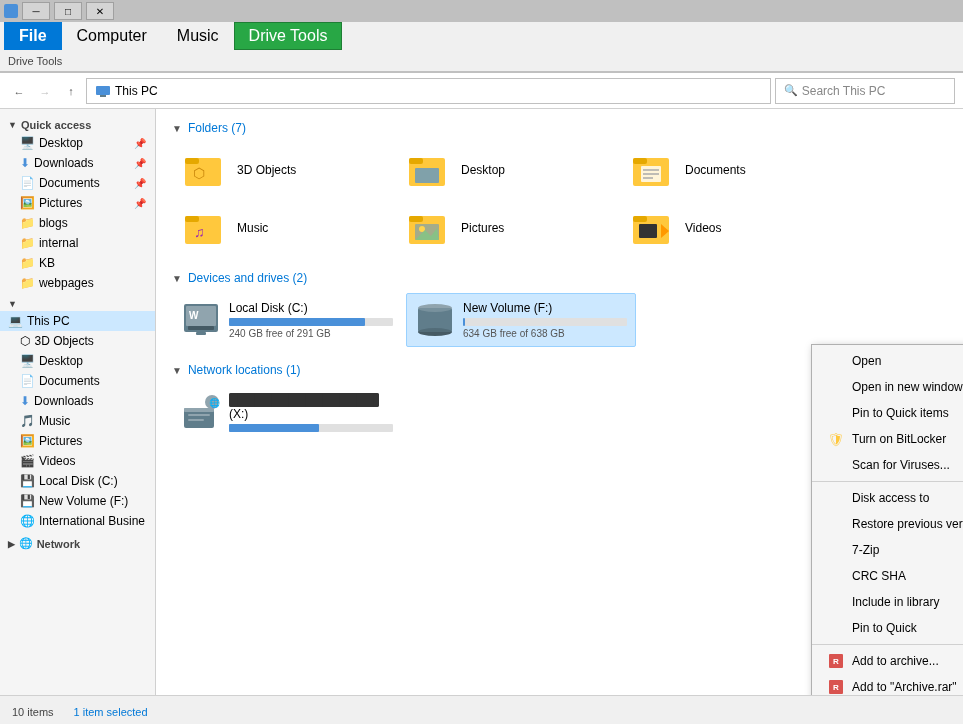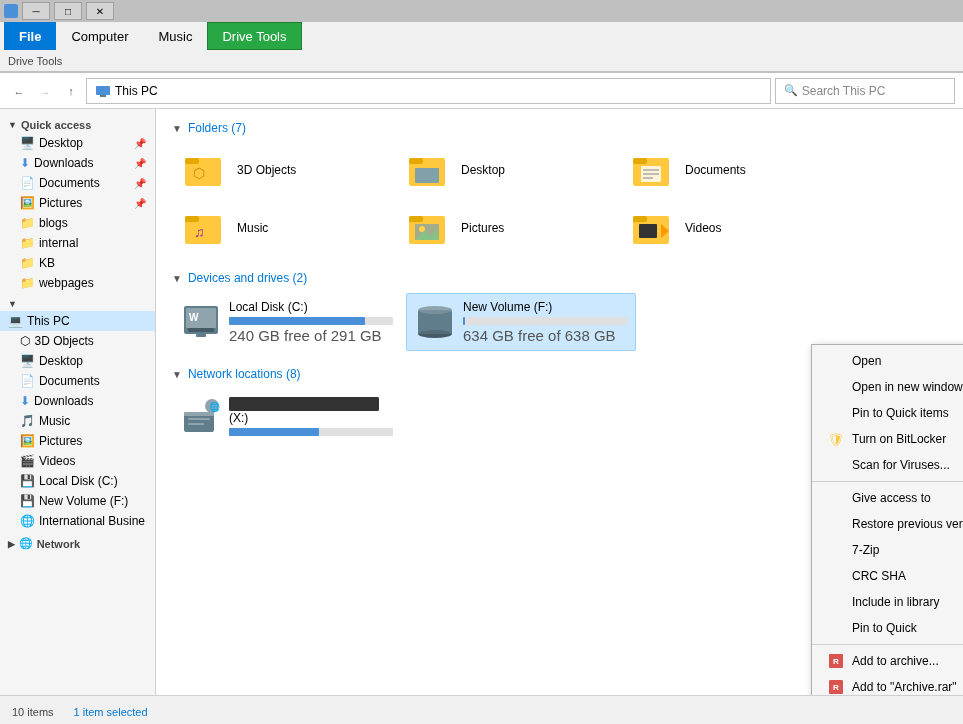--- a/index.html
+++ b/index.html
@@ -15,21 +15,21 @@
       gap: 4px;
     }
     .title-bar-icon { width: 14px; height: 14px; background: #4a90d9; border-radius: 2px; }
     .title-bar-btn { width: 28px; height: 18px; background: #d4d4d4; border: 1px solid #a0a0a0; font-size: 10px; display: flex; align-items: center; justify-content: center; cursor: pointer; }
 
     
     .ribbon { background: #f0f0f0; border-bottom: 1px solid #c0c0c0; }
     .ribbon-tabs { display: flex; align-items: flex-end; padding: 0 4px; height: 28px; }
     .ribbon-tab {
       padding: 4px 14px;
-      font-size: 13px;
+      font-size: 16px;
       cursor: pointer;
       height: 100%;
       display: flex;
       align-items: center;
       border: 1px solid transparent;
     }
     .ribbon-tab.file { background: #0078d7; color: white; font-weight: bold; padding: 4px 14px; }
     .ribbon-tab.manage-active { background: #28a745; color: white; border-color: #1e7e34; }
 
     .ribbon-toolbar {
@@ -151,21 +151,21 @@
       cursor: pointer;
       border: 1px solid transparent;
       border-radius: 2px;
     }
     .drive-item.selected { background: #cce8ff; border-color: #99d1ff; }
     .drive-icon-wrap { width: 40px; height: 40px; display: flex; align-items: center; justify-content: center; flex-shrink: 0; }
     .drive-info { flex: 1; }
     .drive-name { font-size: 12px; font-weight: normal; }
     .drive-bar-wrap { width: 100%; height: 8px; background: #e0e0e0; border-radius: 1px; margin-top: 3px; }
     .drive-bar { height: 100%; border-radius: 1px; background: #4a90d9; }
-    .drive-free { font-size: 15px; color: #555; margin-top: 2px; }
+    .drive-free { font-size: 10px; color: #555; margin-top: 2px; }
 
     .network-grid { display: flex; gap: 4px; flex-wrap: wrap; margin-bottom: 16px; }
 
     
     .status-bar {
       height: 30px;
       background: #f0f0f0;
       border-top: 1px solid #d0d0d0;
       display: flex;
       align-items: center;
@@ -452,21 +452,21 @@
           <div class="drive-bar-wrap">
             <div class="drive-bar" style="width:1%"></div>
           </div>
           <div class="drive-free">634 GB free of 638 GB</div>
         </div>
       </div>
     </div>
 
     <div class="section-header">
       <span class="chevron">▼</span>
-      <span>Network locations (8)</span>
+      <span>Network locations (1)</span>
     </div>
     <div class="network-grid">
       <div class="drive-item">
         <div class="drive-icon-wrap">
           <svg width="38" height="36" viewBox="0 0 38 36">
             <rect x="2" y="14" width="30" height="20" rx="2" fill="#607d8b"></rect>
             <rect x="2" y="14" width="30" height="4" rx="1" fill="#90a4ae"></rect>
             <circle cx="30" cy="8" r="7" fill="#90a4ae"></circle>
             <text x="27" y="12" font-size="9" fill="white">🌐</text>
             <rect x="6" y="20" width="22" height="2" rx="1" fill="#90a4ae"></rect>
@@ -500,21 +500,21 @@
         <div class="ctx-icon shield-icon">🛡</div>
         <span>Turn on BitLocker</span>
       </div>
       <div class="ctx-item">
         <div class="ctx-icon"></div>
         <span>Scan for Viruses...</span>
       </div>
       <div class="ctx-divider"></div>
       <div class="ctx-item">
         <div class="ctx-icon"></div>
-        <span>Give access to</span>
+        <span>Disk access to</span>
 
       </div>
       <div class="ctx-item">
         <div class="ctx-icon"></div>
         <span>Restore previous versions</span>
       </div>
       <div class="ctx-item">
         <div class="ctx-icon"></div>
         <span>7-Zip</span>
 

